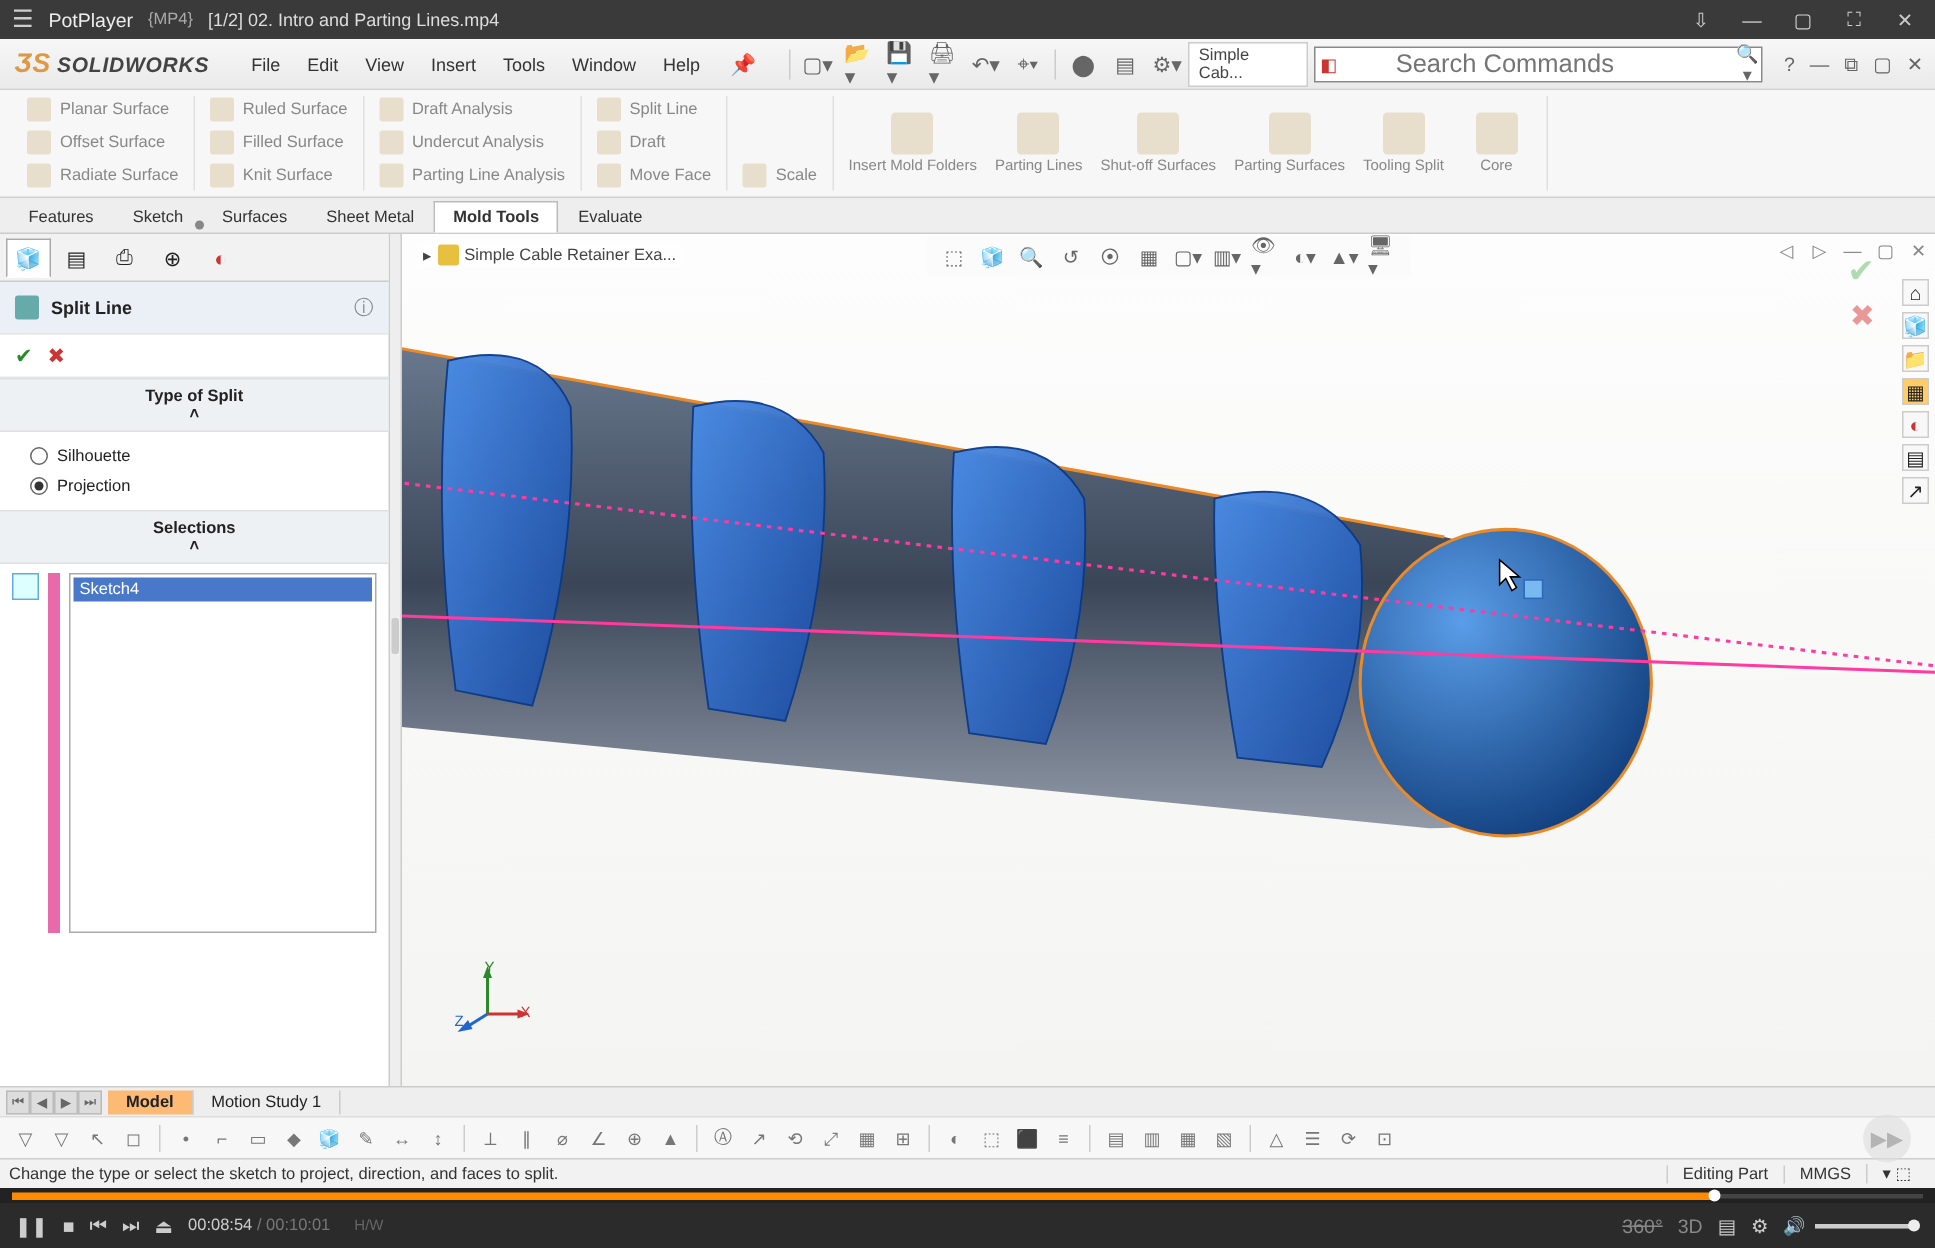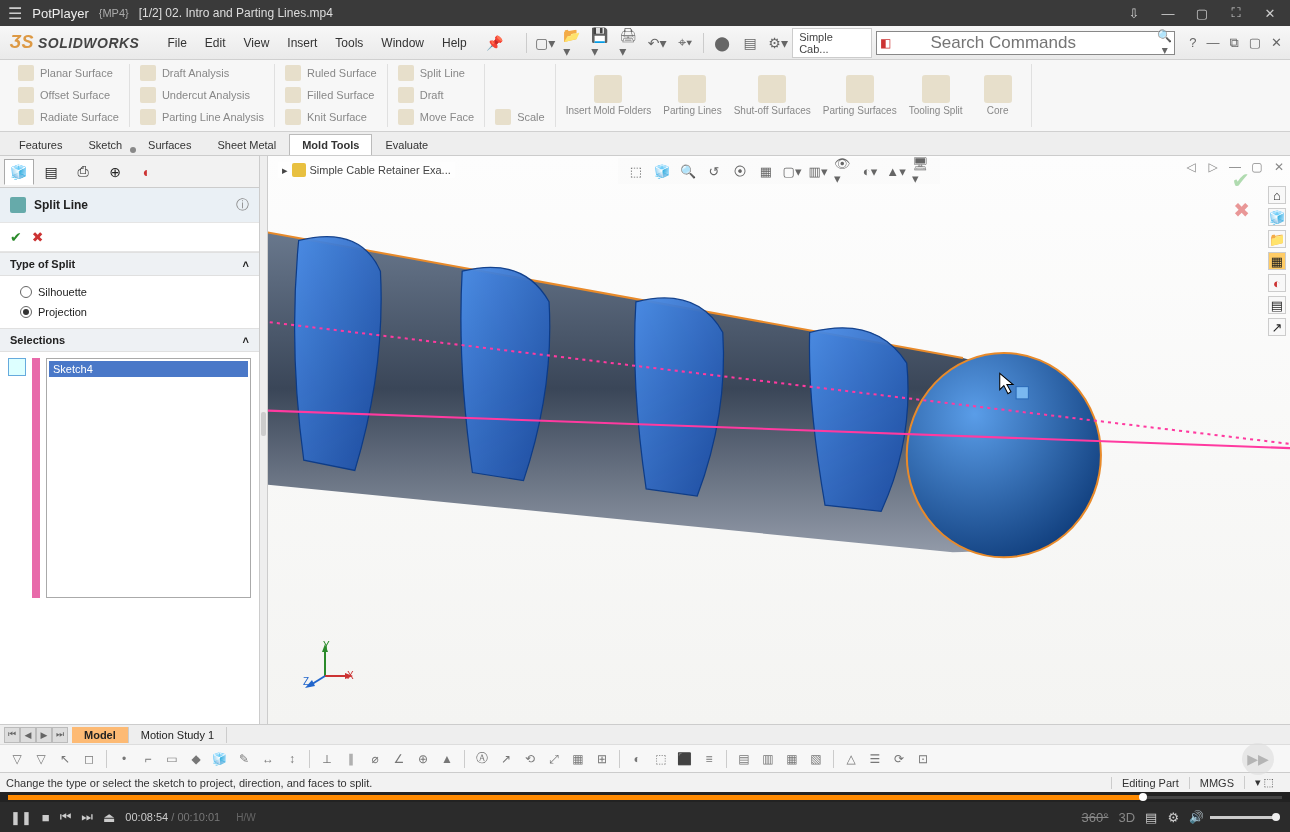--- a/index.html
+++ b/index.html
@@ -62,21 +62,21 @@
 .panel-tabs { height: 32px; background: #f2f2f2; border-bottom: 1px solid #ccc; display: flex; align-items: center; padding: 0 4px; gap: 2px; }
 .panel-tabs .pt { width: 30px; height: 26px; display: flex; align-items: center; justify-content: center; font-size: 14px; cursor: pointer; }
 .panel-tabs .pt.active { background: #fff; border: 1px solid #aaa; border-bottom-color: #fff; }
 .panel-head { display: flex; align-items: center; padding: 8px 10px; gap: 8px; border-bottom: 1px solid #e5e5e5; background: #eaf0f5; }
 .panel-head .phic { width: 16px; height: 16px; background: #6aa; border-radius: 2px; }
 .panel-head .title { font-weight: 600; font-size: 12px; }
 .panel-head .help { margin-left: auto; color: #888; font-size: 13px; }
 .panel-acts { display: flex; gap: 10px; padding: 6px 10px; border-bottom: 1px solid #e5e5e5; }
 .panel-acts .ok { color: #2a8a2a; font-size: 14px; }
 .panel-acts .cancel { color: #c33; font-size: 14px; }
-.sec-head { background: #eef1f4; padding: 5px 10px; font-size: 11px; font-weight: 600; display: flex; justify-content: space-between; align-items: center; border-top: 1px solid #e0e0e0; border-bottom: 1px solid #e0e0e0;}
+.sec-head { background: #eef1f4; padding: 5px 10px; font-size: 11px; font-weight: 600; display: flex; justify-content: space-between; align-items: center; border-top: 1px solid #e0e0e0; border-bottom: 1px solid #e0e0e0; flex-direction: column;}
 .sec-body { padding: 6px 20px; }
 .radio-row { display: flex; align-items: center; gap: 6px; padding: 4px 0; font-size: 11px; color: #222; }
 .radio-row .r { width: 12px; height: 12px; border: 1px solid #666; border-radius: 50%; display: inline-flex; align-items: center; justify-content: center; }
 .radio-row .r.sel::after { content: ''; width: 6px; height: 6px; background: #333; border-radius: 50%; }
 .sel-box { margin: 6px 8px; display: flex; gap: 6px; }
 .sel-box .hint { width: 18px; height: 18px; border: 1px solid #6ad; background: #dff; }
 .sel-box .strip { width: 8px; background: #e86aaa; }
 .sel-box .list { flex: 1; border: 1px solid #aaa; height: 240px; background: #fff; padding: 2px; }
 .sel-box .list .item { background: #4a78c8; color: #fff; font-size: 11px; padding: 2px 4px; }
 .splitter { width: 8px; background: #eee; border-right: 1px solid #ccc; cursor: col-resize; position: relative; }
@@ -218,43 +218,43 @@
               <span>Offset Surface</span>
             </div>
           <div class="rb-item">
               <span class="ric"></span>
               <span>Radiate Surface</span>
             </div>
         </div>
         <div class="ribbon-group">
           <div class="rb-item">
               <span class="ric"></span>
+              <span>Ruled Surface</span>
+            </div>
+          <div class="rb-item">
+              <span class="ric"></span>
+              <span>Filled Surface</span>
+            </div>
+          <div class="rb-item">
+              <span class="ric"></span>
+              <span>Knit Surface</span>
+            </div>
+        </div>
+        <div class="ribbon-group">
+          <div class="rb-item">
+              <span class="ric"></span>
               <span>Draft Analysis</span>
             </div>
           <div class="rb-item">
               <span class="ric"></span>
               <span>Undercut Analysis</span>
             </div>
           <div class="rb-item">
               <span class="ric"></span>
               <span>Parting Line Analysis</span>
-            </div>
-        </div>
-        <div class="ribbon-group">
-          <div class="rb-item">
-              <span class="ric"></span>
-              <span>Ruled Surface</span>
-            </div>
-          <div class="rb-item">
-              <span class="ric"></span>
-              <span>Filled Surface</span>
-            </div>
-          <div class="rb-item">
-              <span class="ric"></span>
-              <span>Knit Surface</span>
             </div>
         </div>
         <div class="ribbon-group">
           <div class="rb-item">
               <span class="ric"></span>
               <span>Split Line</span>
             </div>
           <div class="rb-item">
               <span class="ric"></span>
               <span>Draft</span>

